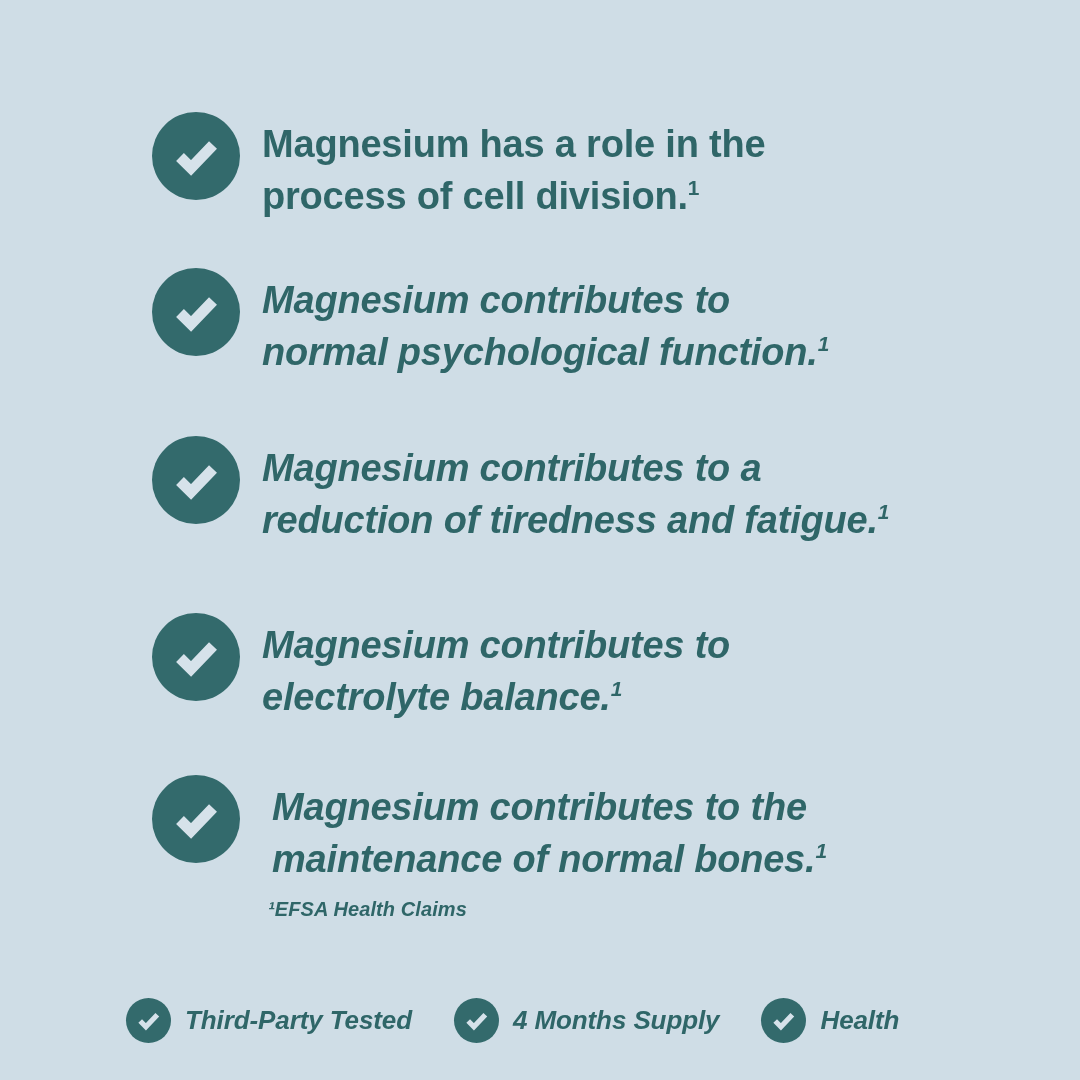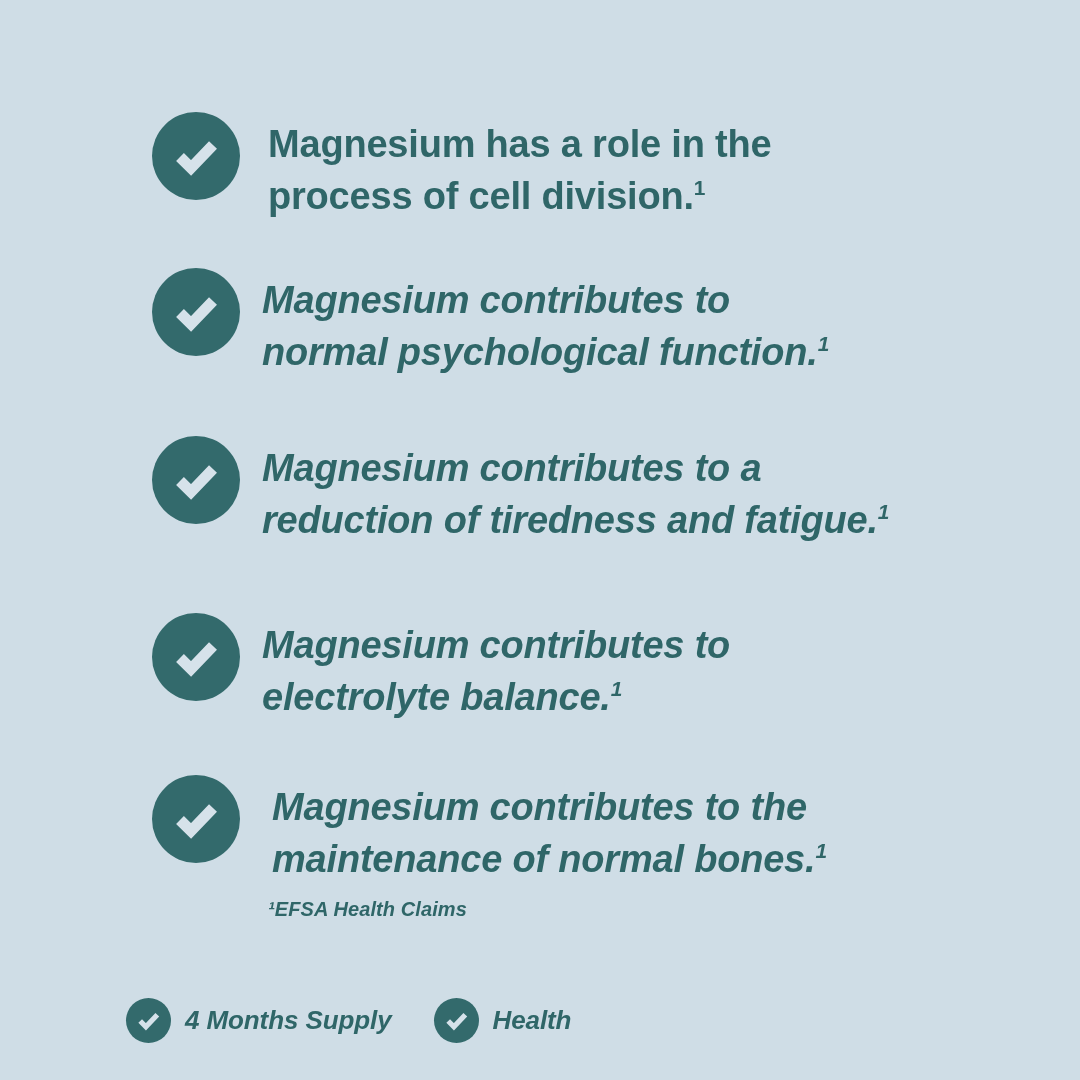--- a/index.html
+++ b/index.html
@@ -59,21 +59,21 @@
 
   .sup {
     font-size: 0.55em;
     vertical-align: super;
     line-height: 0;
     font-weight: 700;
   }
 
   
   #claim-0 { left: 152px; top: 112px; }
-  #claim-0 .claim-text { margin-left: 28px; margin-top: 6px; }
+  #claim-0 .claim-text { margin-left: 22px; margin-top: 6px; }
 
   #claim-1 { left: 152px; top: 268px; }
   #claim-1 .claim-text { margin-left: 22px; margin-top: 6px; }
 
   #claim-2 { left: 152px; top: 436px; }
   #claim-2 .claim-text { margin-left: 22px; margin-top: 6px; }
 
   #claim-3 { left: 152px; top: 613px; }
   #claim-3 .claim-text { margin-left: 22px; margin-top: 6px; }
 
@@ -184,34 +184,42 @@
       <div class="claim-text italic"><span>Magnesium contributes to the
 maintenance of normal bones.</span><span class="sup">1</span></div>
     </div>
 
   </div>
 
   <div class="footnote">¹EFSA Health Claims</div>
 
   <div class="badges">
 
-
     <div class="badge">
       <span class="badge-circle">
         <svg width="27" height="27" viewBox="0 0 52 52" aria-hidden="true">
           <path d="M10 27 L21 38 L43 15" fill="none" stroke="#d6e2ea" stroke-width="10" stroke-linecap="butt" stroke-linejoin="miter"></path>
         </svg>
       </span>
-      <span class="badge-label">4 Months Supply</span>
+      <span class="badge-label">Third-Party Tested</span>
     </div>
 
     <div class="badge">
       <span class="badge-circle">
         <svg width="27" height="27" viewBox="0 0 52 52" aria-hidden="true">
           <path d="M10 27 L21 38 L43 15" fill="none" stroke="#d6e2ea" stroke-width="10" stroke-linecap="butt" stroke-linejoin="miter"></path>
         </svg>
       </span>
+      <span class="badge-label">4 Months Supply</span>
+    </div>
+
+    <div class="badge">
+      <span class="badge-circle">
+        <svg width="27" height="27" viewBox="0 0 52 52" aria-hidden="true">
+          <path d="M10 27 L21 38 L43 15" fill="none" stroke="#d6e2ea" stroke-width="10" stroke-linecap="butt" stroke-linejoin="miter"></path>
+        </svg>
+      </span>
       <span class="badge-label">Health</span>
     </div>
 
   </div>
 
 </div>
 
 </body></html>

